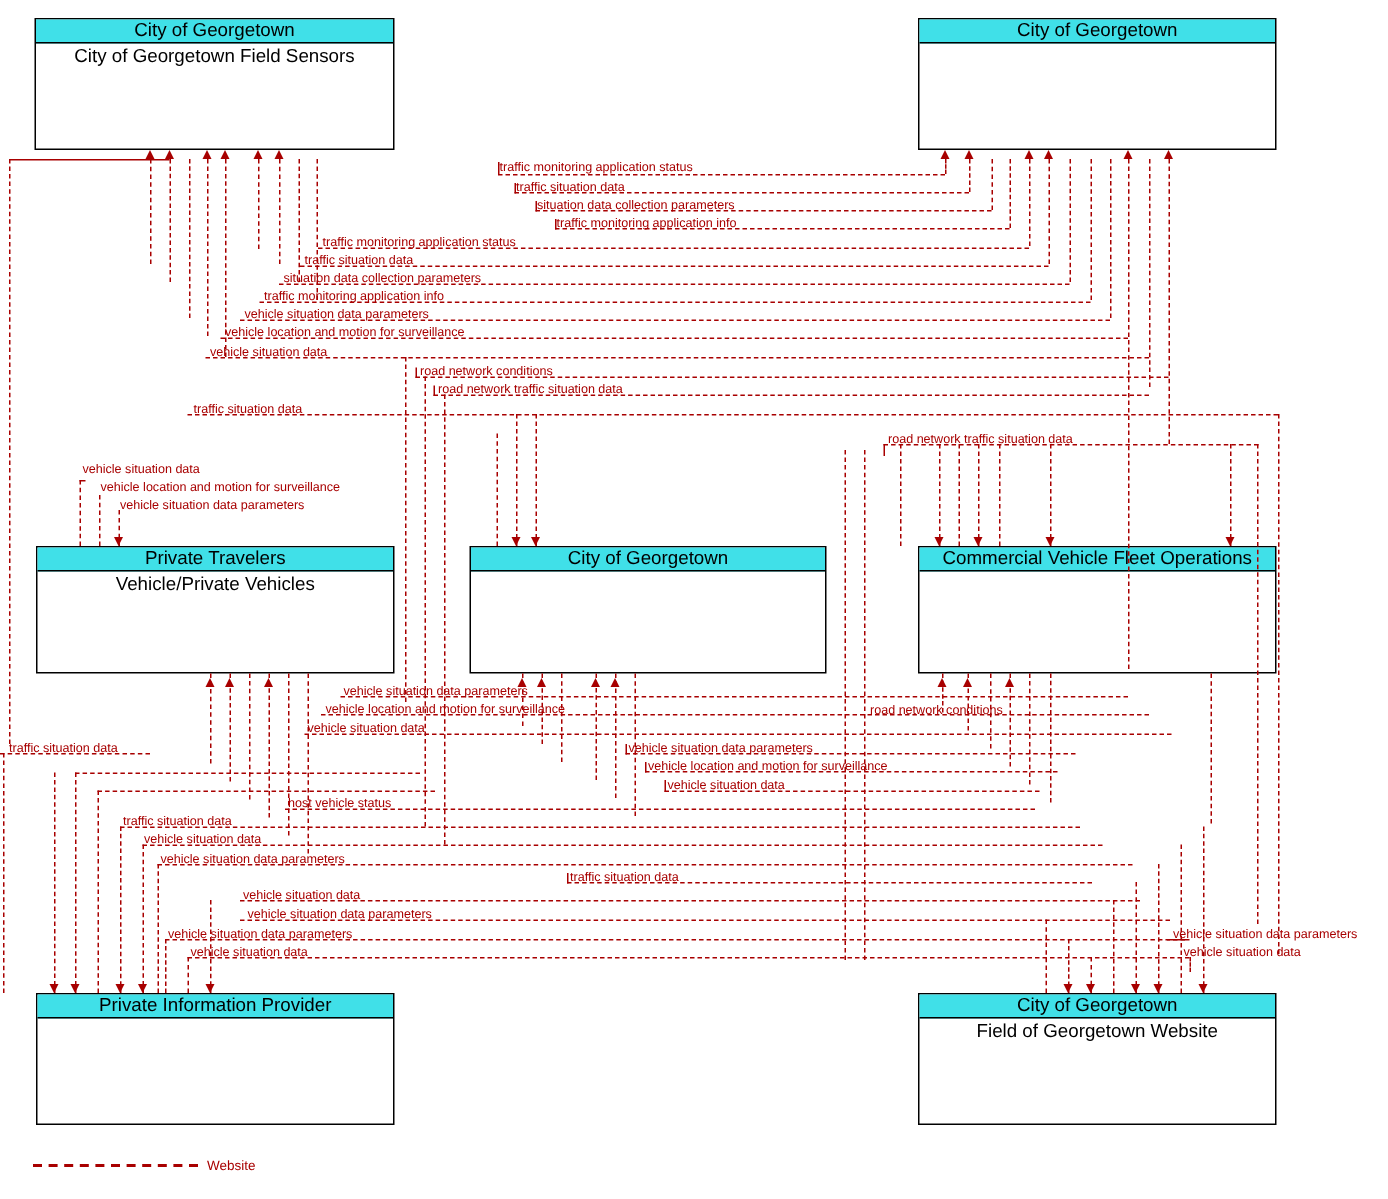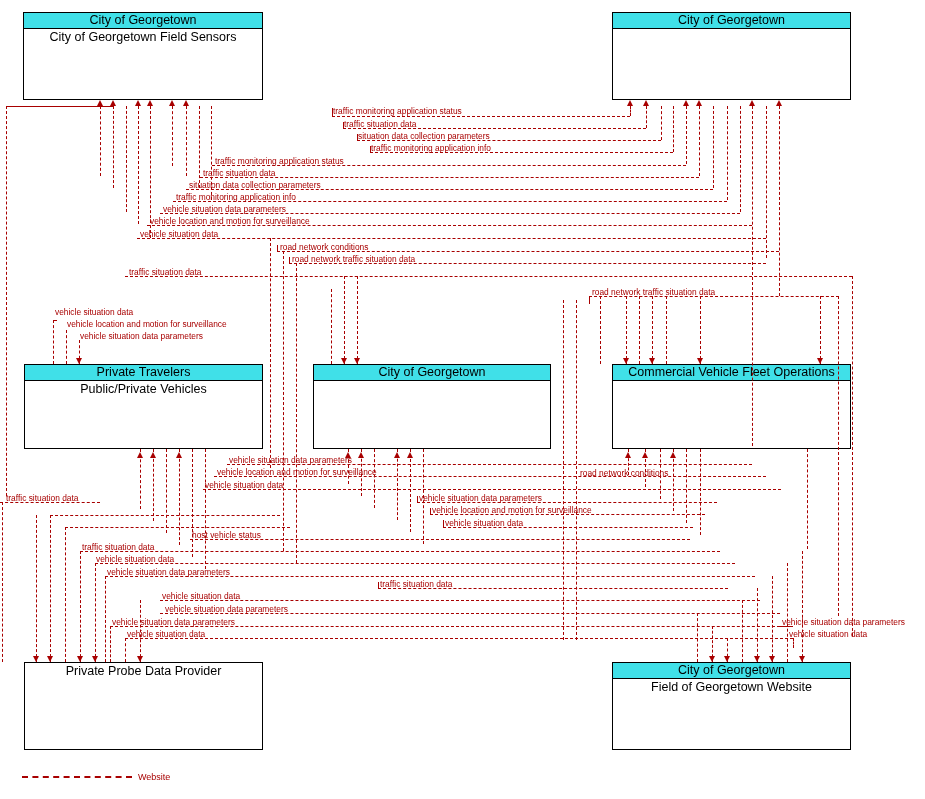--- a/index.html
+++ b/index.html
@@ -43,33 +43,33 @@
     <div class="hdr">City of Georgetown</div>
     <div class="ttl">City of Georgetown Field Sensors</div>
   </div>
 
   <div class="node" style="left:612px;top:12px;width:239px;height:88px;">
     <div class="hdr">City of Georgetown</div>
   </div>
 
   <div class="node" style="left:24px;top:364px;width:239px;height:85px;">
     <div class="hdr">Private Travelers</div>
-    <div class="ttl">Public/Private Vehicles</div>
+    <div class="ttl">Vehicle/Private Vehicles</div>
   </div>
 
   <div class="node" style="left:313px;top:364px;width:238px;height:85px;">
     <div class="hdr">City of Georgetown</div>
   </div>
 
   <div class="node" style="left:612px;top:364px;width:239px;height:85px;">
     <div class="hdr">Commercial Vehicle Fleet Operations</div>
   </div>
 
   <div class="node" style="left:24px;top:662px;width:239px;height:88px;">
-    <div class="ttl">Private Probe Data Provider</div>
+    <div class="hdr">Private Information Provider</div>
   </div>
 
   <div class="node" style="left:612px;top:662px;width:239px;height:88px;">
     <div class="hdr">City of Georgetown</div>
     <div class="ttl">Field of Georgetown Website</div>
   </div>
 
   <div>
 
     <div class="v" style="left:100px;top:106px;height:70px;"></div>

